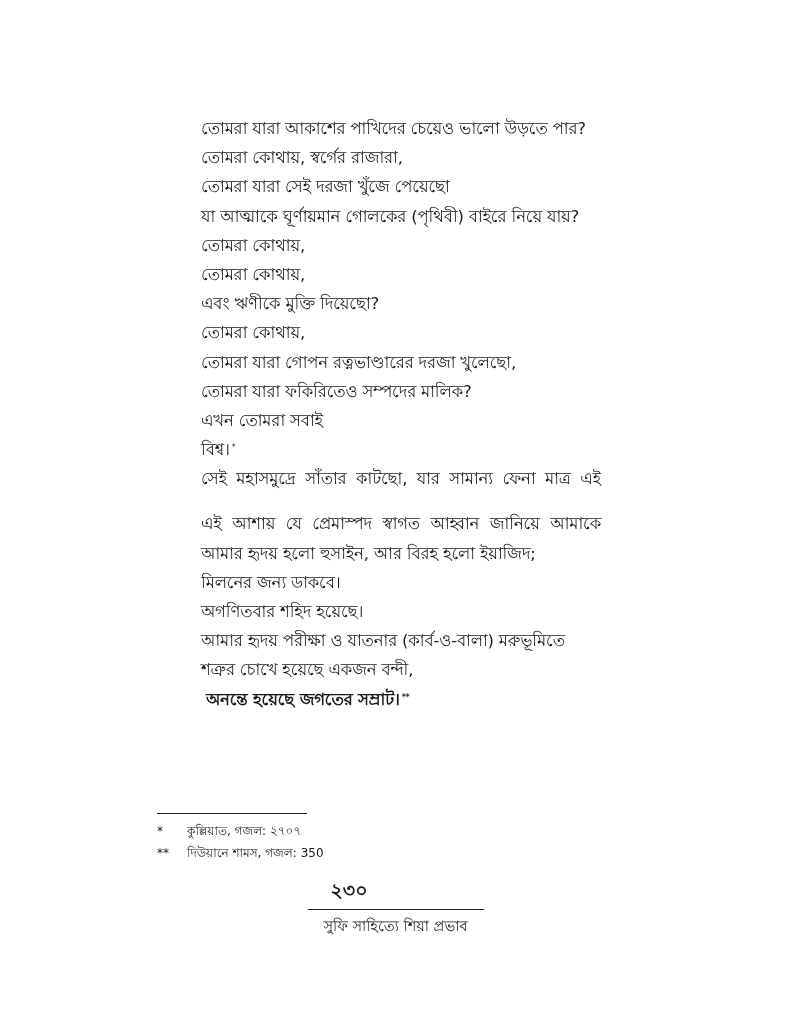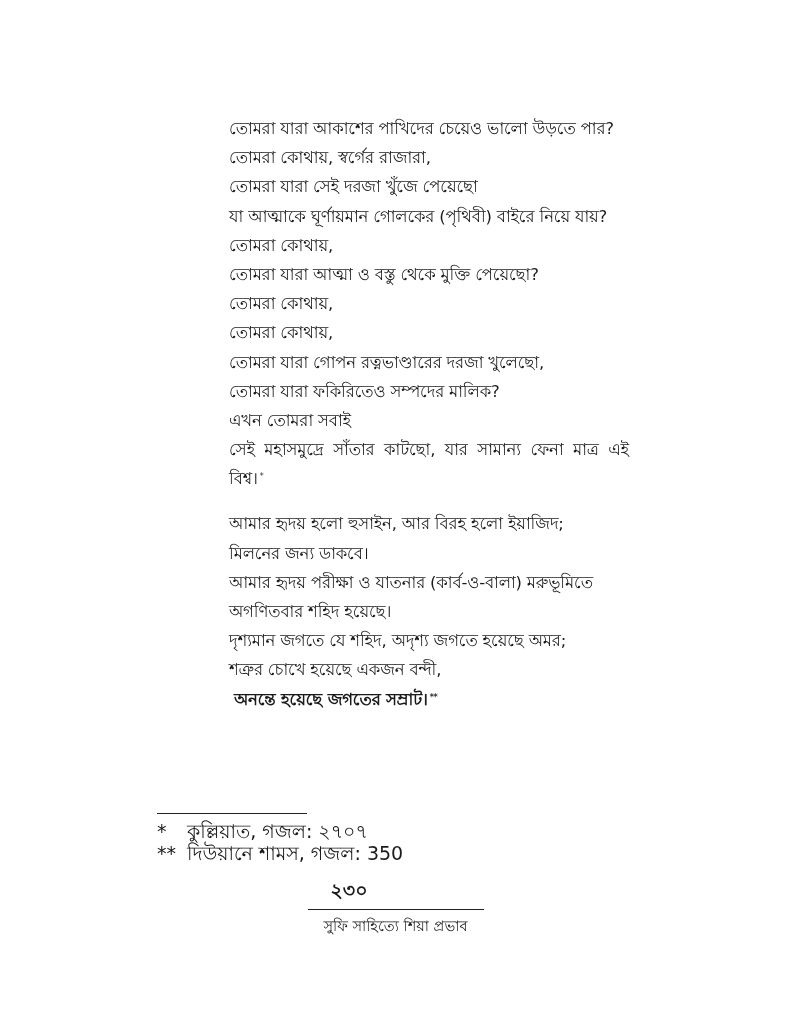--- a/index.html
+++ b/index.html
@@ -18,21 +18,20 @@
     .page {
       position: absolute;
       left: 0; top: 0;
       width: 791px; height: 1024px;
     }
     .poem {
       position: absolute;
       left: 201px;
       top: 114px;
       width: 400px;
-      margin-left: 28px;
     }
     .line {
       font-size: 16.5px;
       line-height: 29.2px;
       height: 29.2px;
       white-space: nowrap;
       letter-spacing: -0.2px;
     }
     .line.justify {
       text-align: justify;
@@ -62,21 +61,21 @@
       height: 0;
       border-top: 1px solid #222;
     }
     .footnotes {
       position: absolute;
       left: 157px;
       top: 820px;
       width: 300px;
     }
     .fn {
-      font-size: 19px;
+      font-size: 12px;
       line-height: 22px;
       height: 22px;
       white-space: nowrap;
     }
     .fn .mark {
       display: inline-block;
       width: 30px;
     }
     .page-number {
       position: absolute;
@@ -108,38 +107,38 @@
 
 <div class="page">
 
   <div class="poem">
     <div>
       <div class="line">তোমরা যারা আকাশের পাখিদের চেয়েও ভালো উড়তে পার?</div>
       <div class="line">তোমরা কোথায়, স্বর্গের রাজারা,</div>
       <div class="line">তোমরা যারা সেই দরজা খুঁজে পেয়েছো</div>
       <div class="line">যা আত্মাকে ঘূর্ণায়মান গোলকের (পৃথিবী) বাইরে নিয়ে যায়?</div>
       <div class="line">তোমরা কোথায়,</div>
-      <div class="line">তোমরা যারা আত্মা ও বস্তু থেকে মুক্তি পেয়েছো?</div>
       <div class="line">তোমরা কোথায়,</div>
+      <div class="line">এবং ঋণীকে মুক্তি দিয়েছো?</div>
       <div class="line">তোমরা কোথায়,</div>
       <div class="line">তোমরা যারা গোপন রত্নভাণ্ডারের দরজা খুলেছো,</div>
       <div class="line">তোমরা যারা ফকিরিতেও সম্পদের মালিক?</div>
       <div class="line">এখন তোমরা সবাই</div>
+      <div class="line"><span>বিশ্ব।</span><sup class="marker">*</sup></div>
       <div class="line justify">সেই মহাসমুদ্রে সাঁতার কাটছো, যার সামান্য ফেনা মাত্র এই</div>
-      <div class="line"><span>বিশ্ব।</span><sup class="marker">*</sup></div>
     </div>
 
     <div class="stanza-gap"></div>
 
     <div>
+      <div class="line justify">এই আশায় যে প্রেমাস্পদ স্বাগত আহ্বান জানিয়ে আমাকে</div>
       <div class="line">আমার হৃদয় হলো হুসাইন, আর বিরহ হলো ইয়াজিদ;</div>
       <div class="line">মিলনের জন্য ডাকবে।</div>
+      <div class="line">অগণিতবার শহিদ হয়েছে।</div>
       <div class="line">আমার হৃদয় পরীক্ষা ও যাতনার (কার্ব-ও-বালা) মরুভূমিতে</div>
-      <div class="line">অগণিতবার শহিদ হয়েছে।</div>
-      <div class="line">দৃশ্যমান জগতে যে শহিদ, অদৃশ্য জগতে হয়েছে অমর;</div>
       <div class="line">শত্রুর চোখে হয়েছে একজন বন্দী,</div>
       <div class="line indent"><span>অনন্তে হয়েছে জগতের সম্রাট।</span><sup class="marker">**</sup></div>
     </div>
   </div>
 
   <div class="fn-rule"></div>
 
   <div class="footnotes">
     <div class="fn">
       <span class="mark">*</span><span>কুল্লিয়াত, গজল: ২৭০৭</span>

